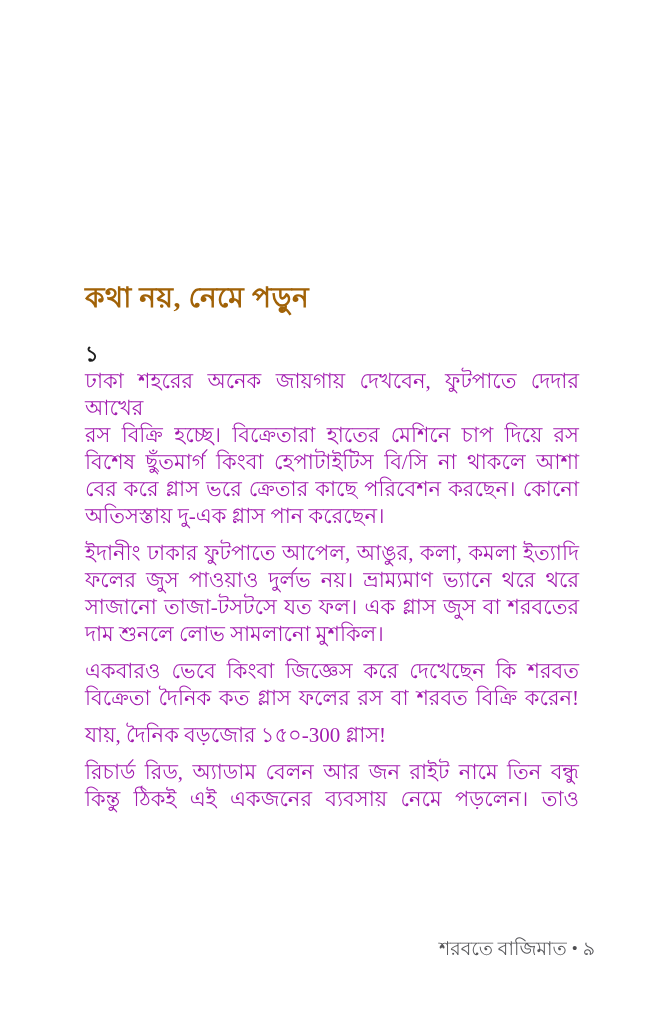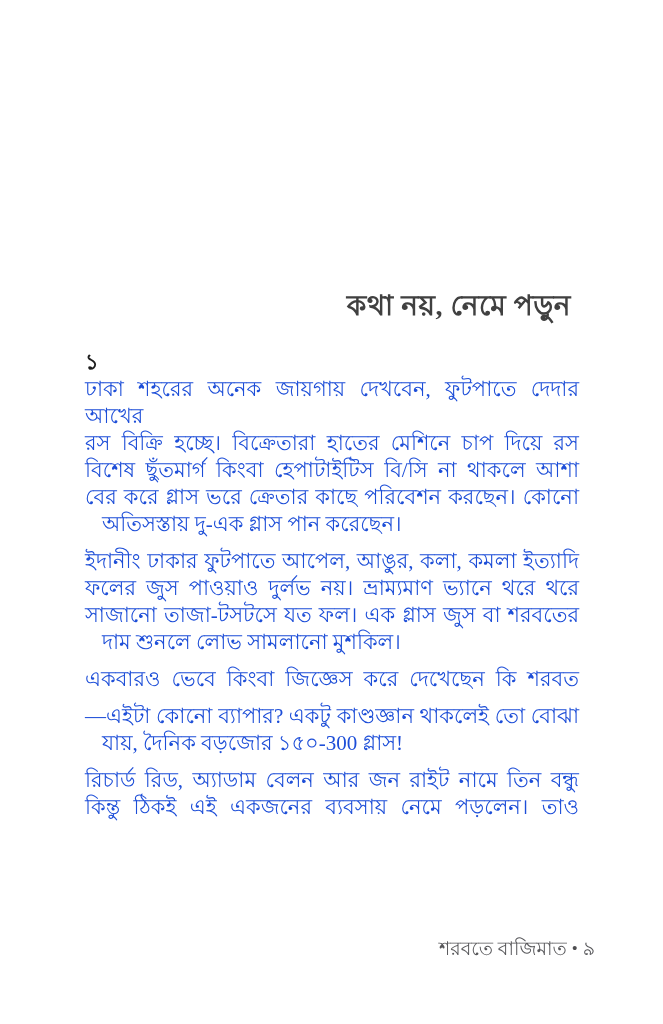--- a/index.html
+++ b/index.html
@@ -17,26 +17,26 @@
     color: #1c1c1c;
   }
   .content {
     position: absolute;
     left: 85px;
     top: 0;
     width: 494px;
     padding-top: 280px;
   }
   .chapter-title {
-    margin: 8px;
+    margin: 0;
     font-size: 28px;
     line-height: 36px;
     font-weight: 700;
-    text-align: right;
-    color: #404040;
+    text-align: left;
+    color: #a16207;
     letter-spacing: 0.5px;
   }
   .section-number {
     margin-top: 25px;
     font-size: 21px;
     line-height: 27px;
     font-weight: 700;
     color: #1c1c1c;
   }
   .para {
@@ -44,25 +44,24 @@
     padding: 0;
     font-size: 21px;
   }
   .line {
     display: block;
     font-size: 21px;
     line-height: 27px;
     text-align: justify;
     text-align-last: justify;
     white-space: normal;
-    color: #1d4ed8;
+    color: #a21caf;
   }
   .line.short {
     text-align-last: left;
-    margin-left: 17px;
   }
   .footer {
     position: absolute;
     top: 936px;
     right: 68px;
     font-size: 19px;
     line-height: 26px;
     color: #58585b;
     text-align: right;
   }
@@ -94,24 +93,24 @@
 
     <p class="para">
       <span class="line">ইদানীং ঢাকার ফুটপাতে আপেল, আঙুর, কলা, কমলা ইত্যাদি</span>
       <span class="line">ফলের জুস পাওয়াও দুর্লভ নয়। ভ্রাম্যমাণ ভ্যানে থরে থরে</span>
       <span class="line">সাজানো তাজা-টসটসে যত ফল। এক গ্লাস জুস বা শরবতের</span>
       <span class="line short">দাম শুনলে লোভ সামলানো মুশকিল।</span>
     </p>
 
     <p class="para">
       <span class="line">একবারও ভেবে কিংবা জিজ্ঞেস করে দেখেছেন কি শরবত</span>
+      <span class="line">বিক্রেতা দৈনিক কত গ্লাস ফলের রস বা শরবত বিক্রি করেন!</span>
     </p>
 
     <p class="para">
-      <span class="line">—এইটা কোনো ব্যাপার? একটু কাণ্ডজ্ঞান থাকলেই তো বোঝা</span>
       <span class="line short">যায়, দৈনিক বড়জোর ১৫০-300 গ্লাস!</span>
     </p>
 
 
     <p class="para">
       <span class="line">রিচার্ড রিড, অ্যাডাম বেলন আর জন রাইট নামে তিন বন্ধু</span>
       <span class="line">কিন্তু ঠিকই এই একজনের ব্যবসায় নেমে পড়লেন। তাও</span>
     </p>
 
   </div>

